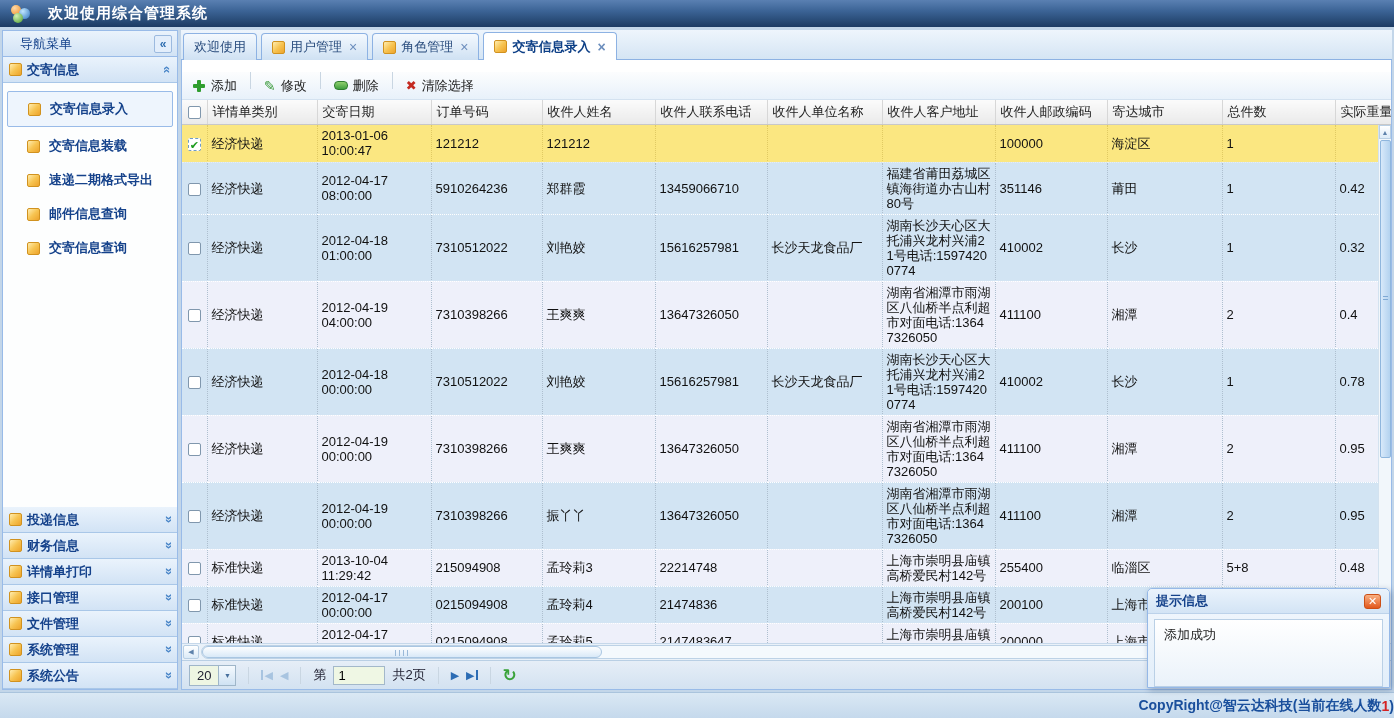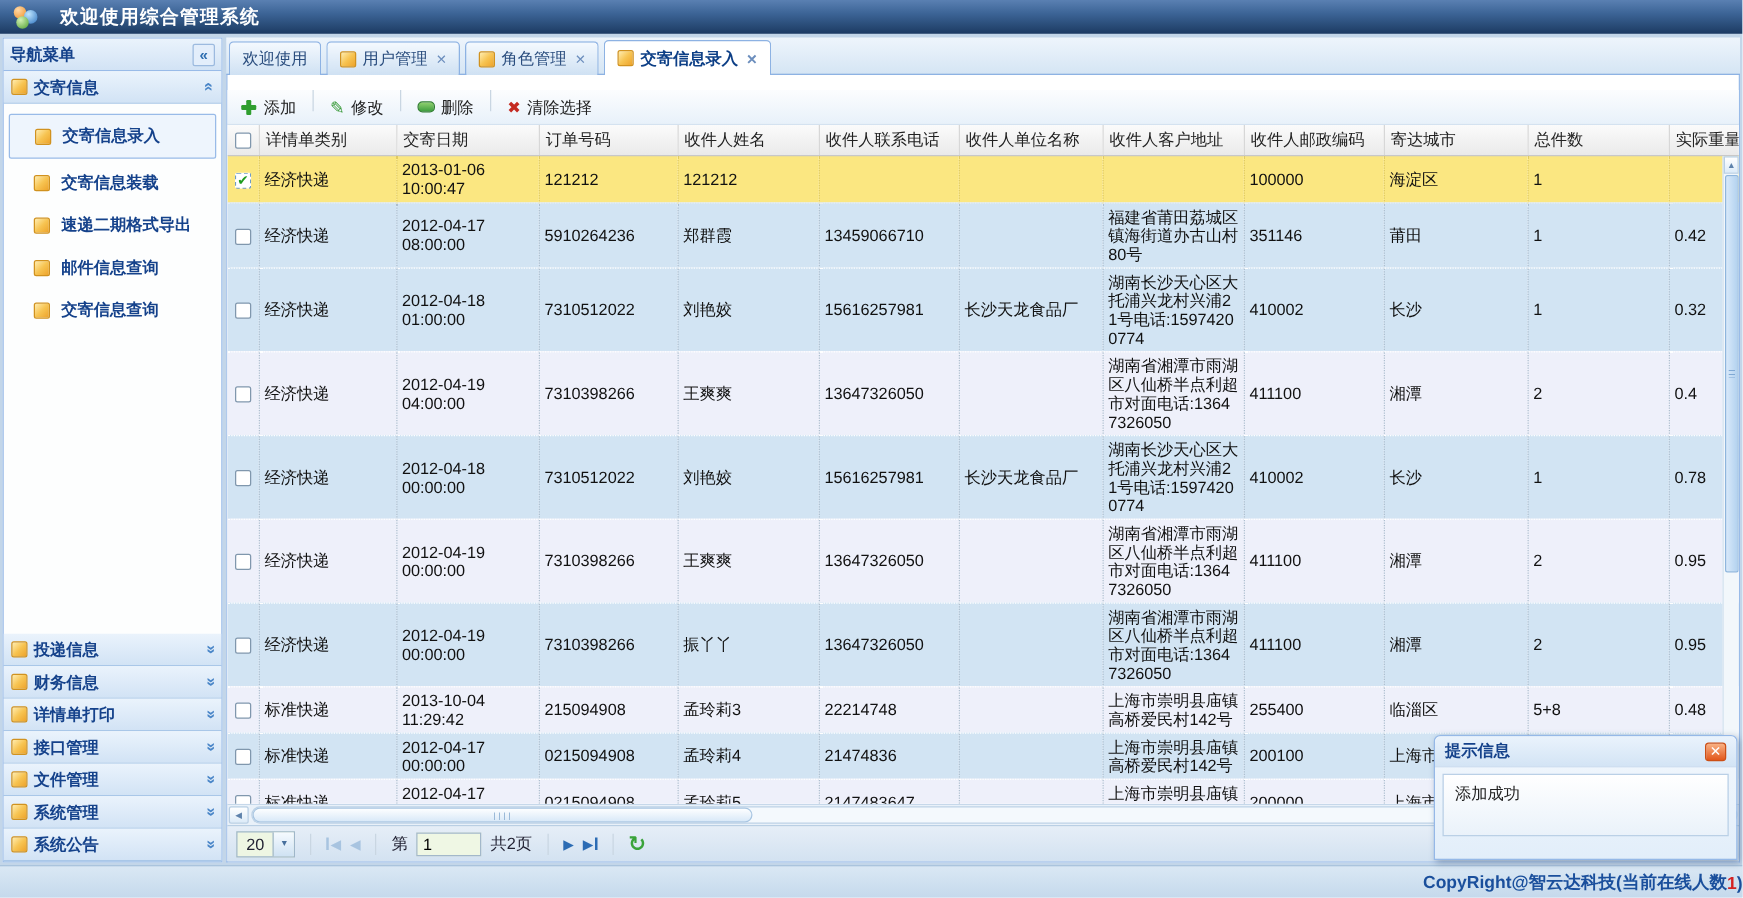--- a/index.html
+++ b/index.html
@@ -17,21 +17,21 @@
   .app-title{font-size:15px;font-weight:bold;letter-spacing:1px;}
   .topbar-right{display:flex;align-items:center;gap:6px;font-size:13px;font-weight:bold;}
   .msg-count{color:#ff4d4d;font-size:14px;text-shadow:1px 1px 0 #54000a;}
   .top-link{color:#fff;text-decoration:underline;cursor:pointer;}
   
   .main{display:flex;height:663px;box-sizing:border-box;padding:3px 2px 0 2px;gap:3px;}
   
   .sidebar{width:176px;flex:none;background:#fdfefe;border:1px solid #99bbe8;display:flex;flex-direction:column;box-sizing:border-box;}
   .sb-header{height:25px;flex:none;background:linear-gradient(#eaf3fc,#d2e3f5);border-bottom:1px solid #99bbe8;
     display:flex;align-items:center;justify-content:space-between;padding:0 5px;}
-  .sb-title{font-weight:bold;color:#15428b;}
+  .sb-title{font-weight:normal;color:#15428b;margin-left:12px;}
   .collapse-btn{width:16px;height:16px;border:1px solid #9cbadf;border-radius:2px;background:#e3eefb;color:#2f6eb0;
     font-weight:bold;display:flex;align-items:center;justify-content:center;font-size:12px;cursor:pointer;}
   .section{height:25px;flex:none;background:linear-gradient(#eaf3fc,#d2e3f5);border-bottom:1px solid #a9c7e8;
     display:flex;align-items:center;gap:5px;padding:0 6px;cursor:pointer;}
   .section + .section{border-top:none;}
   .section .label{font-weight:bold;color:#15428b;flex:1;}
   .chev{color:#4a86c8;font-weight:bold;display:inline-block;font-size:13px;}
   .chev.up{transform:rotate(90deg);}
   .chev.down{transform:rotate(-90deg);}
   .pkg{width:13px;height:13px;flex:none;display:inline-block;box-sizing:border-box;
@@ -111,21 +111,21 @@
   .footer .red{color:#d42222;}
   
   .popup{position:absolute;left:1147px;top:588px;width:243px;height:100px;box-sizing:border-box;z-index:50;
     background:linear-gradient(#f3f8fd,#e2eefa);border:1px solid #95b8e7;border-radius:5px 5px 0 0;
     box-shadow:2px 2px 6px rgba(25,55,95,.35);}
   .popup-header{height:24px;display:flex;align-items:center;padding:0 8px;
     background:linear-gradient(#eaf3fc,#d3e4f5);border-bottom:1px solid #bcd2ea;border-radius:5px 5px 0 0;}
   .popup-title{font-weight:bold;color:#15428b;flex:1;}
   .popup-close{width:17px;height:15px;border-radius:3px;background:linear-gradient(#f9b183,#e2571c);border:1px solid #cc4f16;
     color:#fff;font-size:11px;font-weight:bold;display:flex;align-items:center;justify-content:center;cursor:pointer;box-sizing:border-box;}
-  .popup-body{margin:5px 6px;border:1px solid #bad0e6;background:linear-gradient(#ffffff,#eaf2fa);height:50px;
+  .popup-body{margin:5px 6px;border:1px solid #bad0e6;background:linear-gradient(#ffffff,#eaf2fa);height:68px;
     padding:6px 9px;color:#222;box-sizing:border-box;}
   .logo-dots{position:relative;width:22px;height:20px;flex:none;}
   .logo-dots i{position:absolute;border-radius:50%;}
 </style>
 </head>
 <body>
 
 <div class="topbar">
   <div class="topbar-left">
     <span class="logo-dots">

